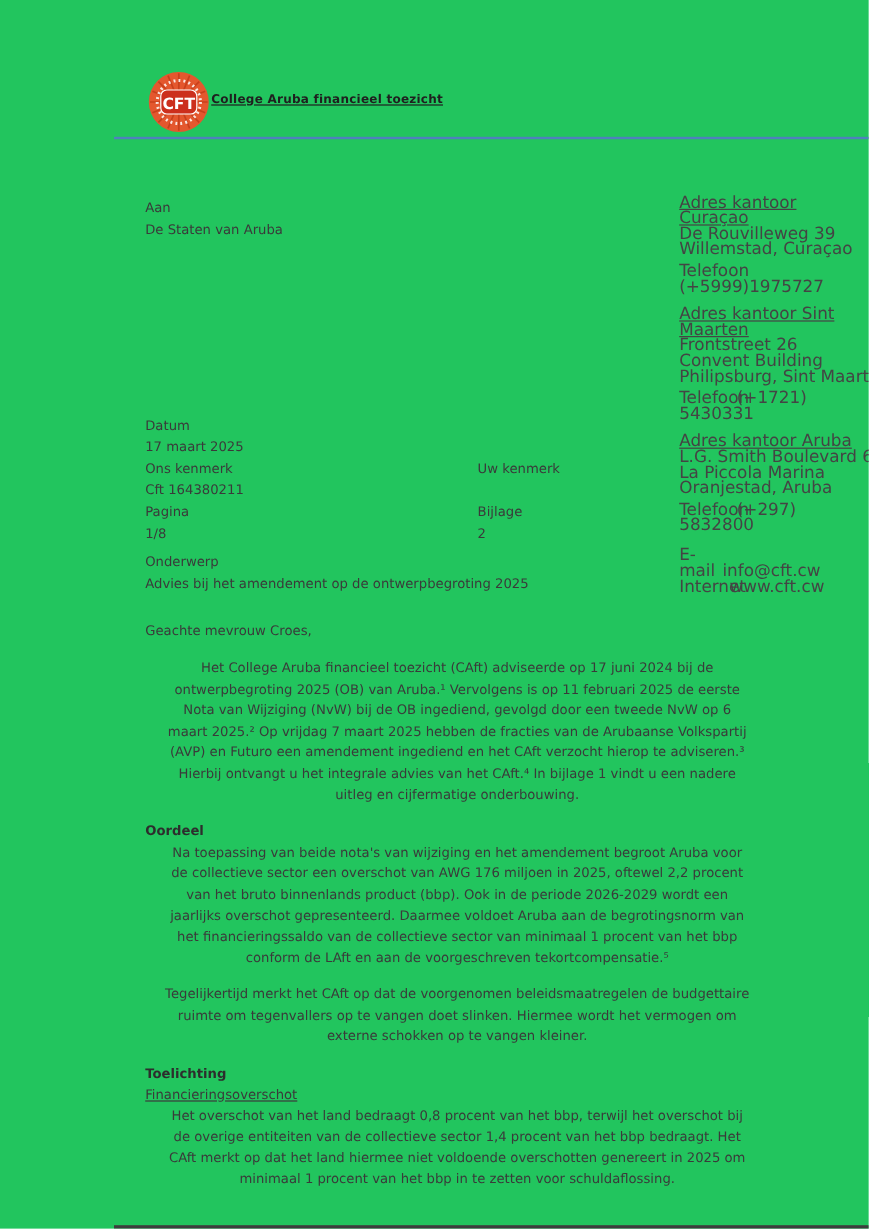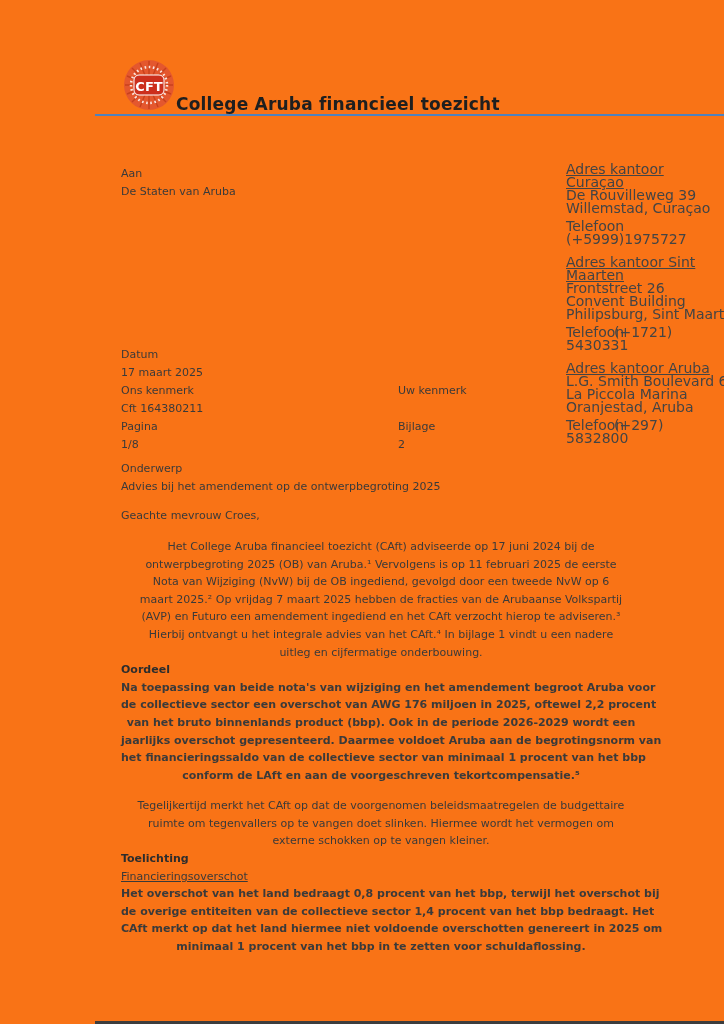--- a/index.html
+++ b/index.html
@@ -1,28 +1,28 @@
 <!DOCTYPE html>
 <html><head>
 <meta charset="utf-8">
 <style>
   html,body{margin:0;padding:0;background:#ffffff;}
   .page{
     position:relative;
     width:724px;height:1024px;
-    background:#f97316;
+    background:#22c55e;
     font-family:"DejaVu Sans","Liberation Sans",sans-serif;
     color:#3a3a3a;
     overflow:hidden;
   }
   
   .logo{position:absolute;left:123px;top:59px;width:52px;height:52px;}
   .org-title{
-    position:absolute;left:176px;top:94px;
-    font-size:17px;font-weight:bold;color:#1f1f1f;letter-spacing:.2px;
+    position:absolute;left:176px;top:78px;
+    font-size:10px;font-weight:bold;color:#1f1f1f;letter-spacing:.2px;text-decoration:underline;
   }
   .header-rule{
     position:absolute;left:95px;right:0;top:114px;height:2px;
     background:#4f81bd;
   }
   
   .sidebar{
     position:absolute;left:566px;top:163px;width:152px;
     font-size:14px;line-height:13px;color:#444;
   }
@@ -39,24 +39,24 @@
     position:absolute;left:121px;top:165px;width:520px;
     font-size:11px;line-height:17.6px;
   }
   .pre{white-space:pre;}
   .recipient{margin:0 0 0 0;}
   .meta{
     margin-top:146px;
     display:grid;grid-template-columns:277px 1fr;grid-auto-rows:18px;
   }
   .onderwerp{margin-top:6px;}
-  .salutation{margin-top:12px;}
+  .salutation{margin-top:22px;}
   .para{margin-top:13px;text-align:center;}
-  .section-heading{font-weight:bold;color:#2d2d2d;}
-  .tight{margin-top:0;font-weight:bold;}
+  .section-heading{font-weight:bold;color:#2d2d2d;margin-top:13px;}
+  .tight{margin-top:0;}
   .underlined{text-decoration:underline;}
   .bottom-rule{
     position:absolute;left:95px;right:0;bottom:0;height:3px;background:#3d3d3d;
   }
 </style>
 </head>
 <body>
 
 <div class="page">
 
@@ -111,20 +111,28 @@
     <div class="office">
       <div class="office-heading">Adres kantoor Aruba</div>
       <div class="office-lines">L.G. Smith Boulevard 68
 La Piccola Marina
 Oranjestad, Aruba</div>
       <div class="phone-row">
         <span class="phone-label">Telefoon</span><span>(+297) 5832800</span>
       </div>
     </div>
 
+    <div class="contact-extra">
+      <div>
+        <span class="email-label">E-mail</span><span>info@cft.cw</span>
+      </div>
+      <div>
+        <span class="internet-label">Internet</span><span>www.cft.cw</span>
+      </div>
+    </div>
   </div>
 
   <div class="left-col">
 
     <div class="recipient pre">Aan
 De Staten van Aruba</div>
 
     <div class="meta">
       <div>Datum</div>
       <div></div>

